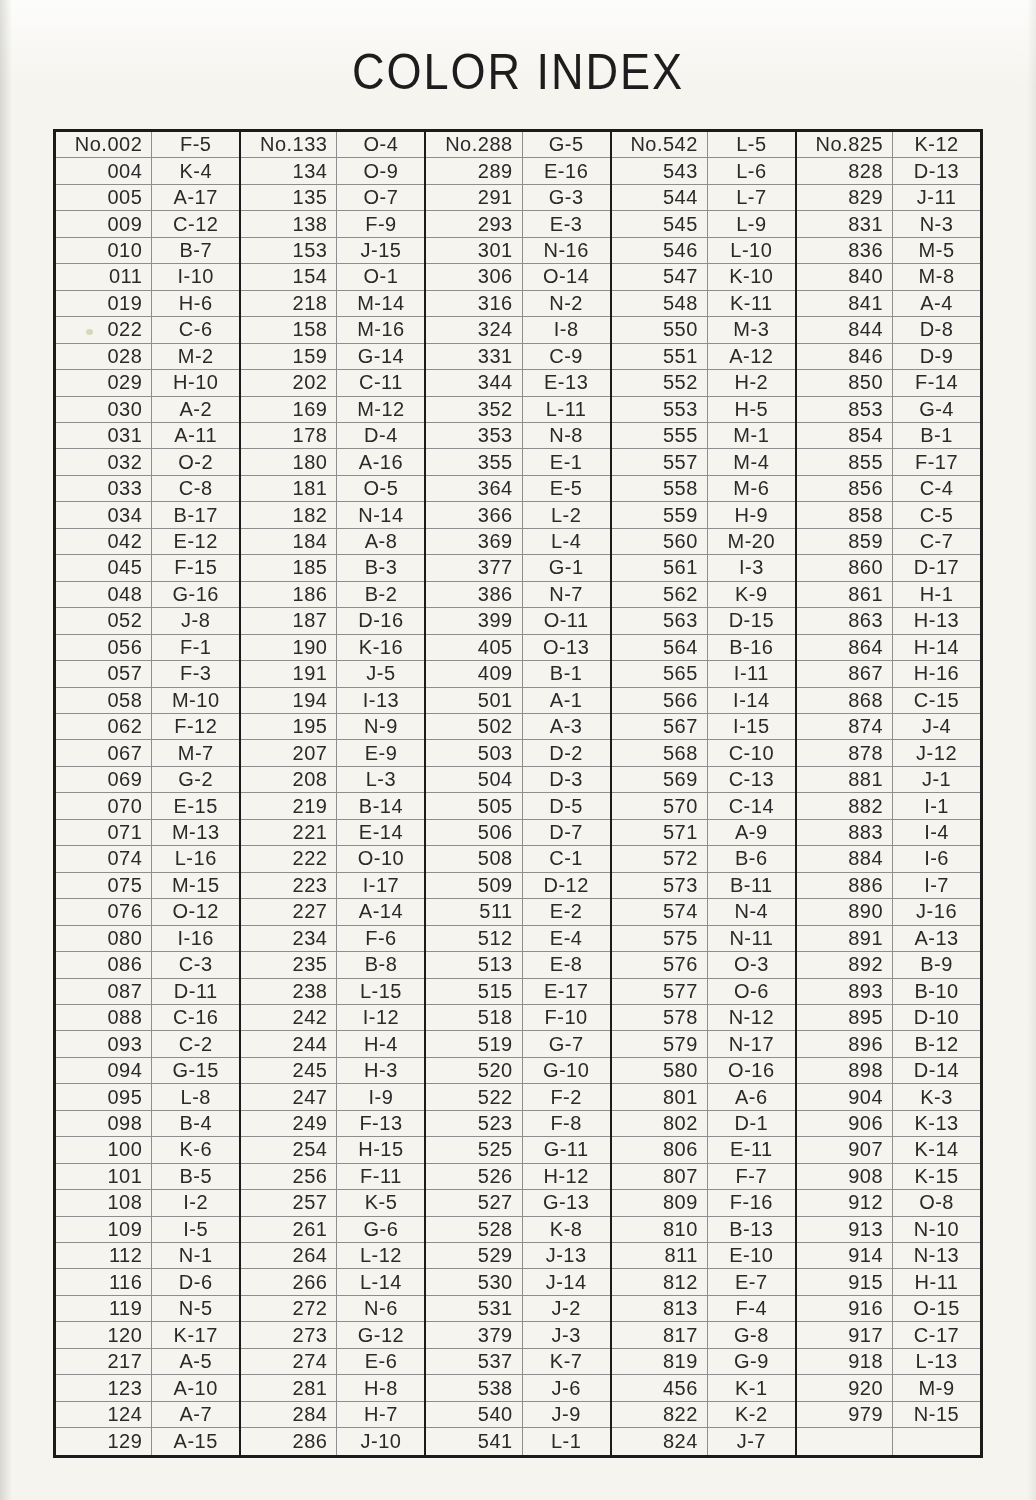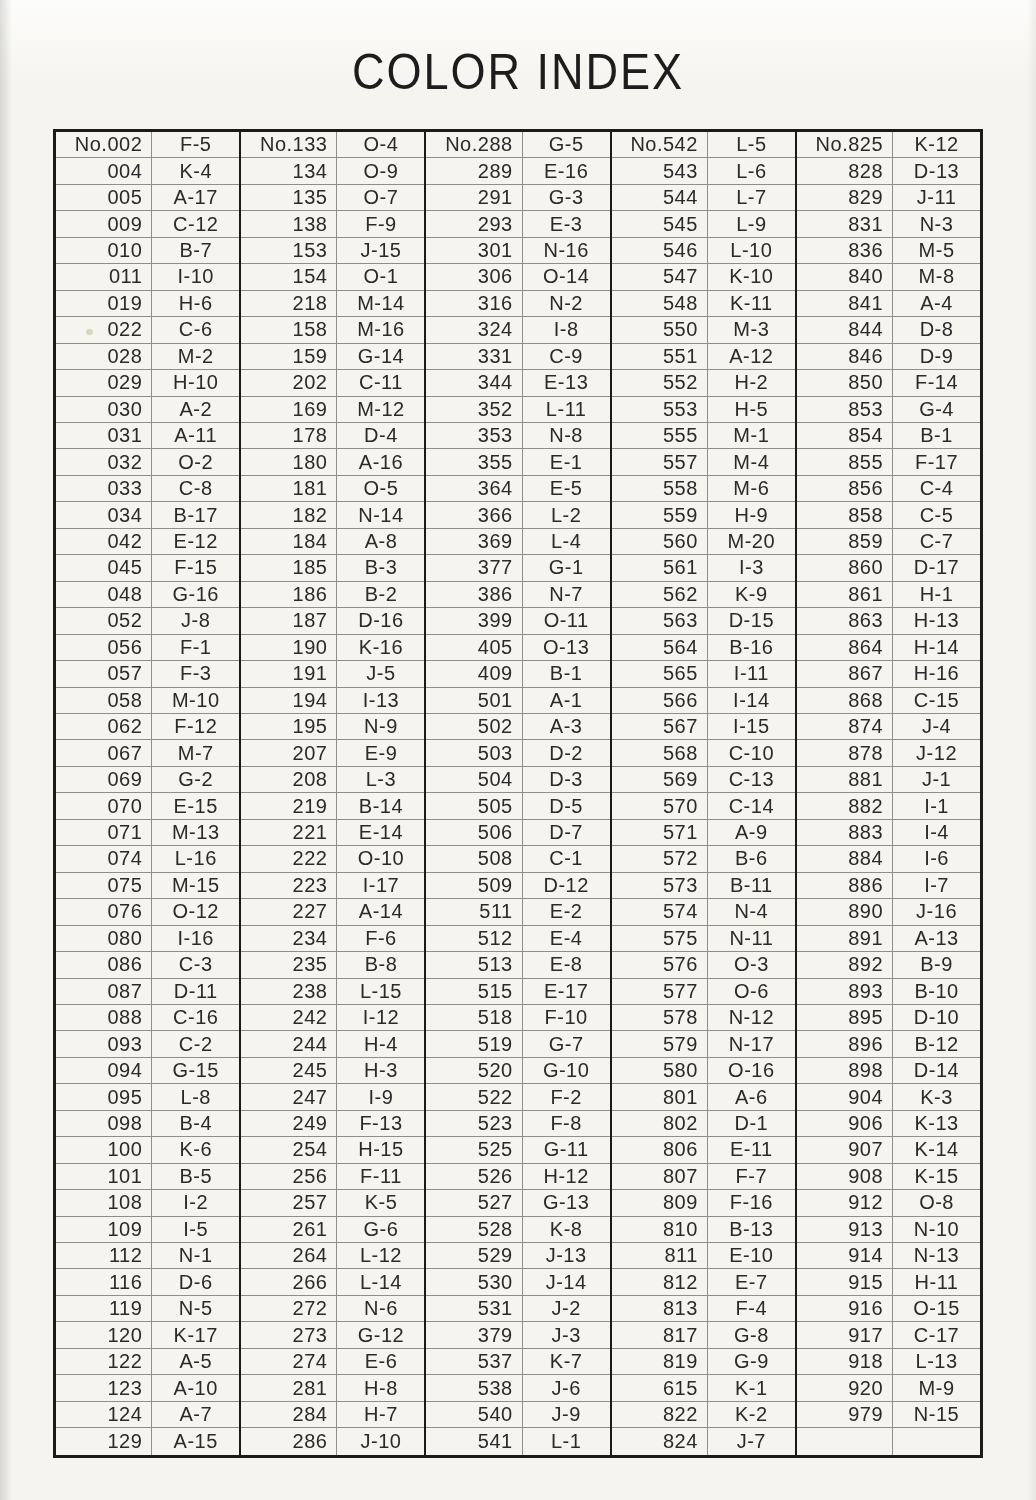--- a/index.html
+++ b/index.html
@@ -260,21 +260,21 @@
       </div>
       <div class="row">
         <div class="cell no-cell">119</div>
         <div class="cell code-cell">N-5</div>
       </div>
       <div class="row">
         <div class="cell no-cell">120</div>
         <div class="cell code-cell">K-17</div>
       </div>
       <div class="row">
-        <div class="cell no-cell">122</div>
+        <div class="cell no-cell">217</div>
         <div class="cell code-cell">A-5</div>
       </div>
       <div class="row">
         <div class="cell no-cell">123</div>
         <div class="cell code-cell">A-10</div>
       </div>
       <div class="row">
         <div class="cell no-cell">124</div>
         <div class="cell code-cell">A-7</div>
       </div>
@@ -870,21 +870,21 @@
       </div>
       <div class="row">
         <div class="cell no-cell">817</div>
         <div class="cell code-cell">G-8</div>
       </div>
       <div class="row">
         <div class="cell no-cell">819</div>
         <div class="cell code-cell">G-9</div>
       </div>
       <div class="row">
-        <div class="cell no-cell">615</div>
+        <div class="cell no-cell">456</div>
         <div class="cell code-cell">K-1</div>
       </div>
       <div class="row">
         <div class="cell no-cell">822</div>
         <div class="cell code-cell">K-2</div>
       </div>
       <div class="row">
         <div class="cell no-cell">824</div>
         <div class="cell code-cell">J-7</div>
       </div>

